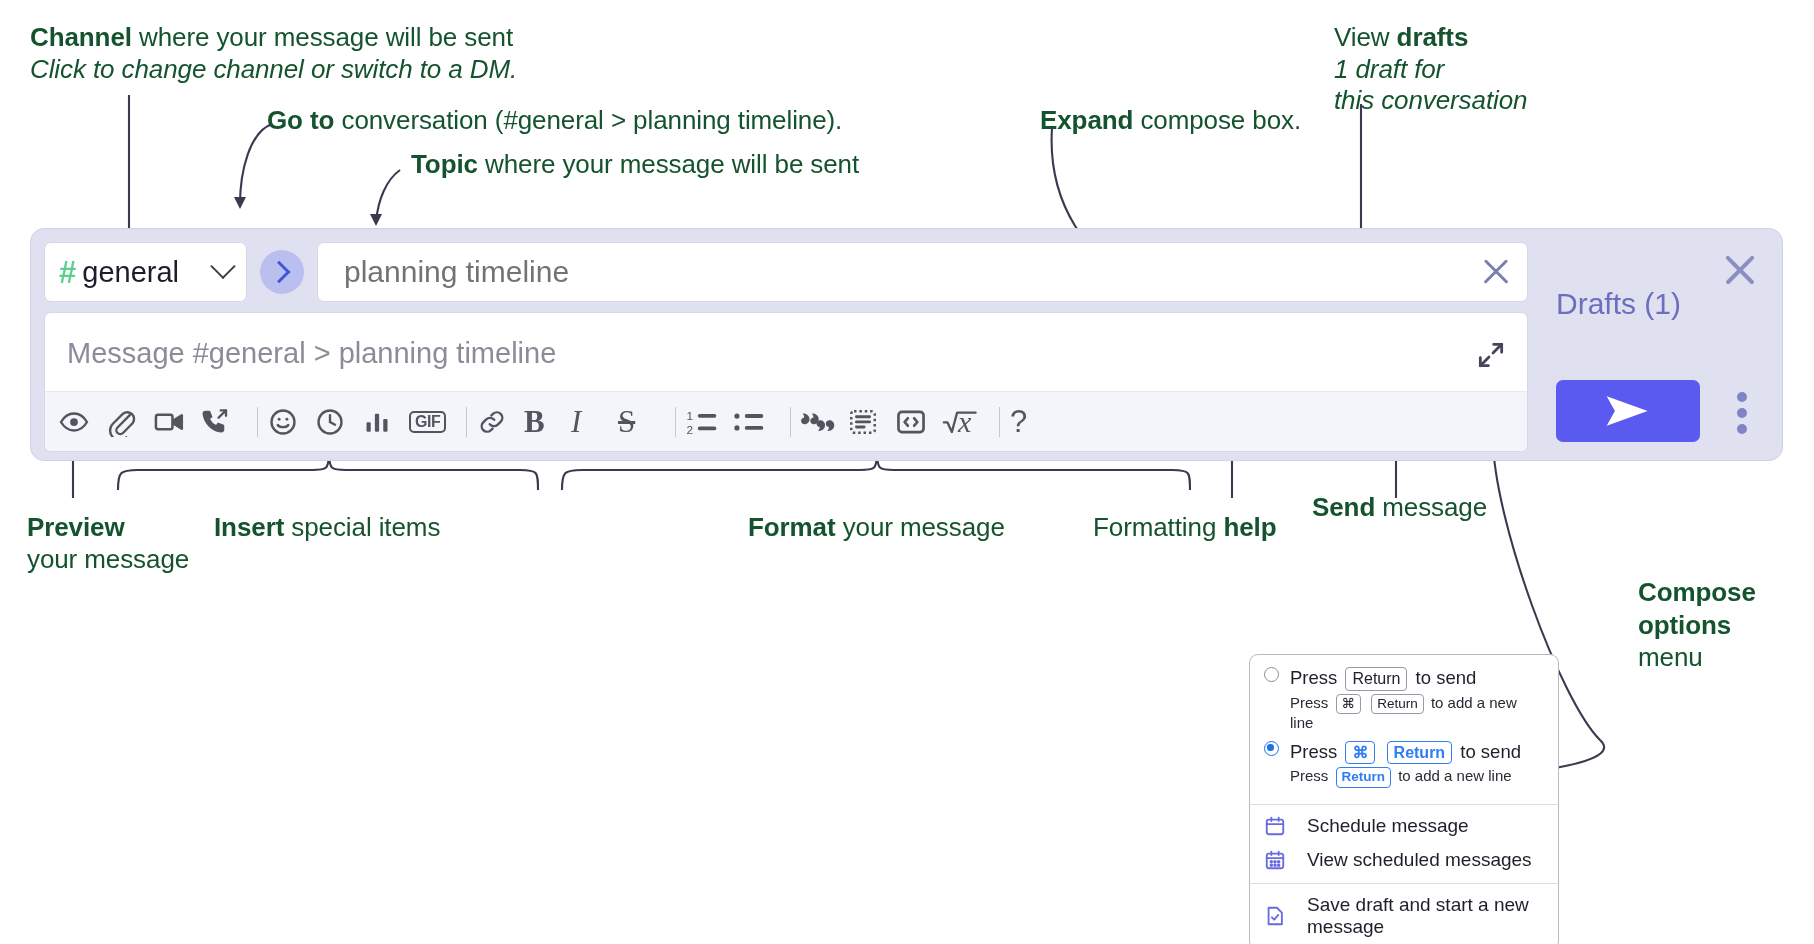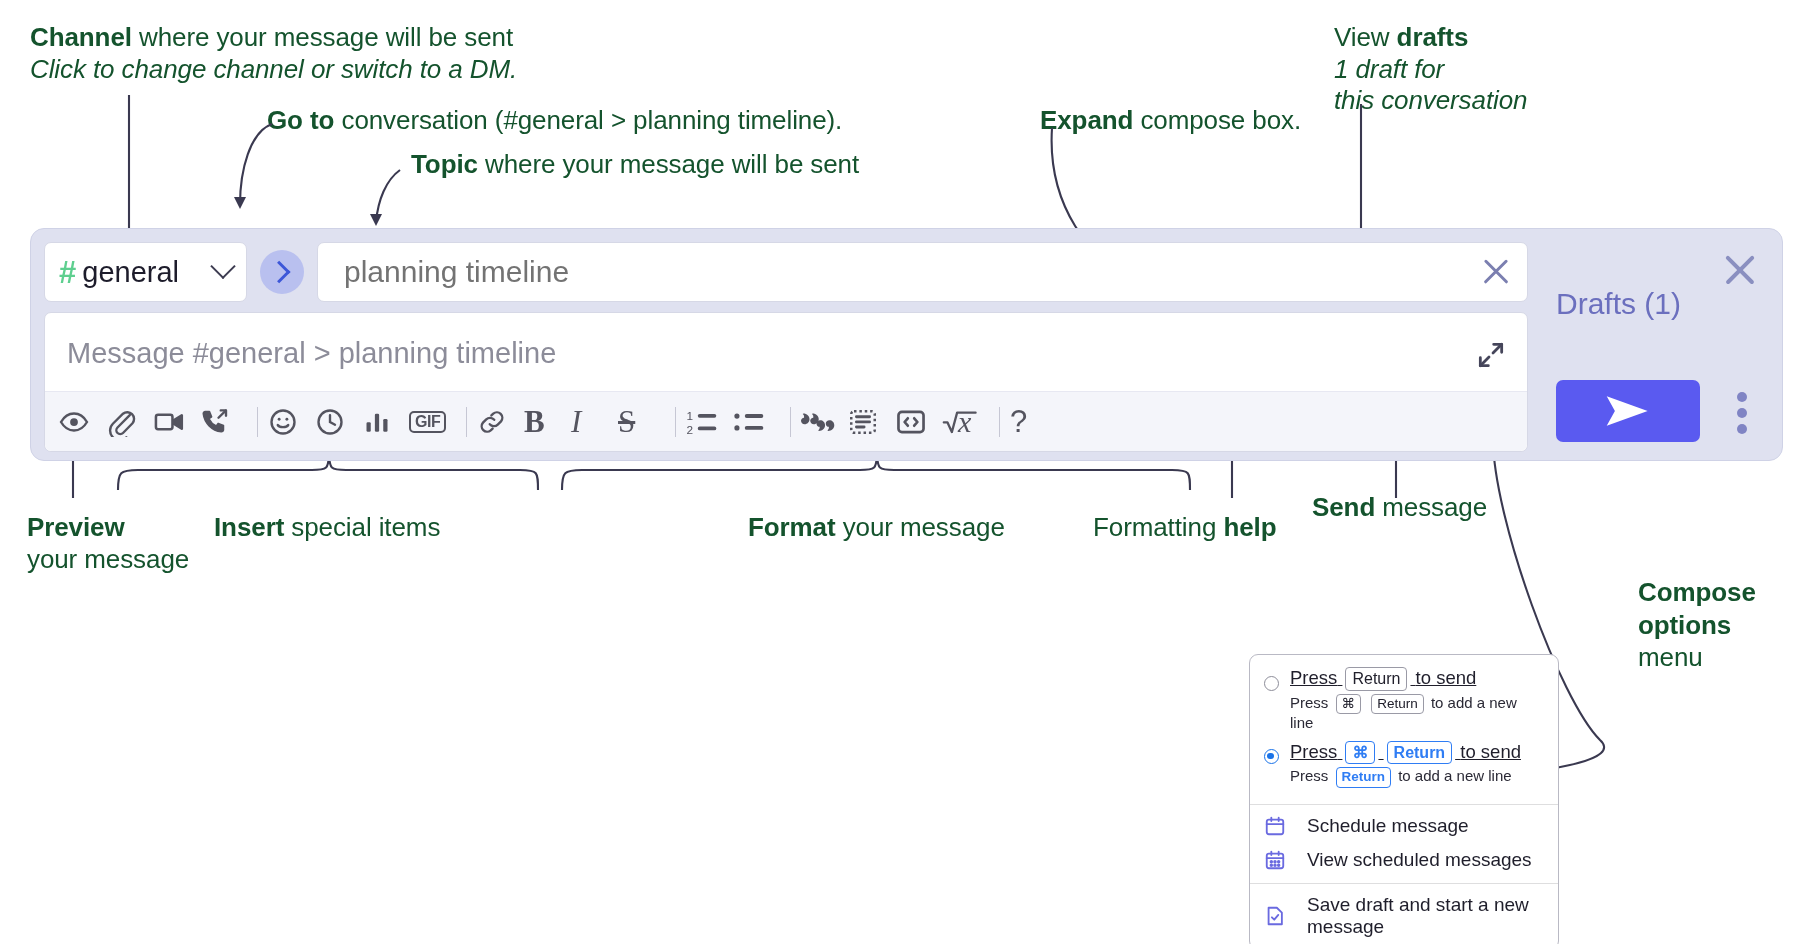--- a/index.html
+++ b/index.html
@@ -113,21 +113,21 @@
   #kebab{position:absolute;left:196px;top:163px;width:10px;height:42px;}
   #kebab span{display:block;width:10px;height:10px;border-radius:50%;background:#8084c4;margin-bottom:6px;}
 
   
   #menu{
     left:1249px;top:654px;width:310px;
     background:#ffffff;border:1px solid #b9b9c4;border-radius:9px;
     box-sizing:border-box;padding:12px 0 0 0;
     font-size:17px;color:#1f1e2b;
   }
-  .radioRow{display:flex;align-items:flex-end;padding:0 14px;margin-bottom:2px;text-decoration:underline;}
+  .radioRow{display:flex;align-items:flex-start;padding:0 14px;margin-bottom:2px;}
   .radio{width:15px;height:15px;border:1.8px solid #8d8d99;border-radius:50%;margin-right:11px;flex:none;position:relative;box-sizing:border-box;}
   .radio.on{border-color:#1a73e8;}
   .radio.on:after{content:"";position:absolute;left:2.4px;top:2.4px;width:6.6px;height:6.6px;border-radius:50%;background:#1a73e8;}
   .radioRow .txt{font-size:18.5px;}
   .subRow{padding:1px 14px 10px 40px;font-size:15px;color:#2a2935;}
   .key{
     display:inline-block;border:1.4px solid #9a9aa6;border-radius:4px;
     padding:0px 6px;margin:0 3px;font-size:16px;line-height:1.35;color:#21202c;
     vertical-align:baseline;
   }

